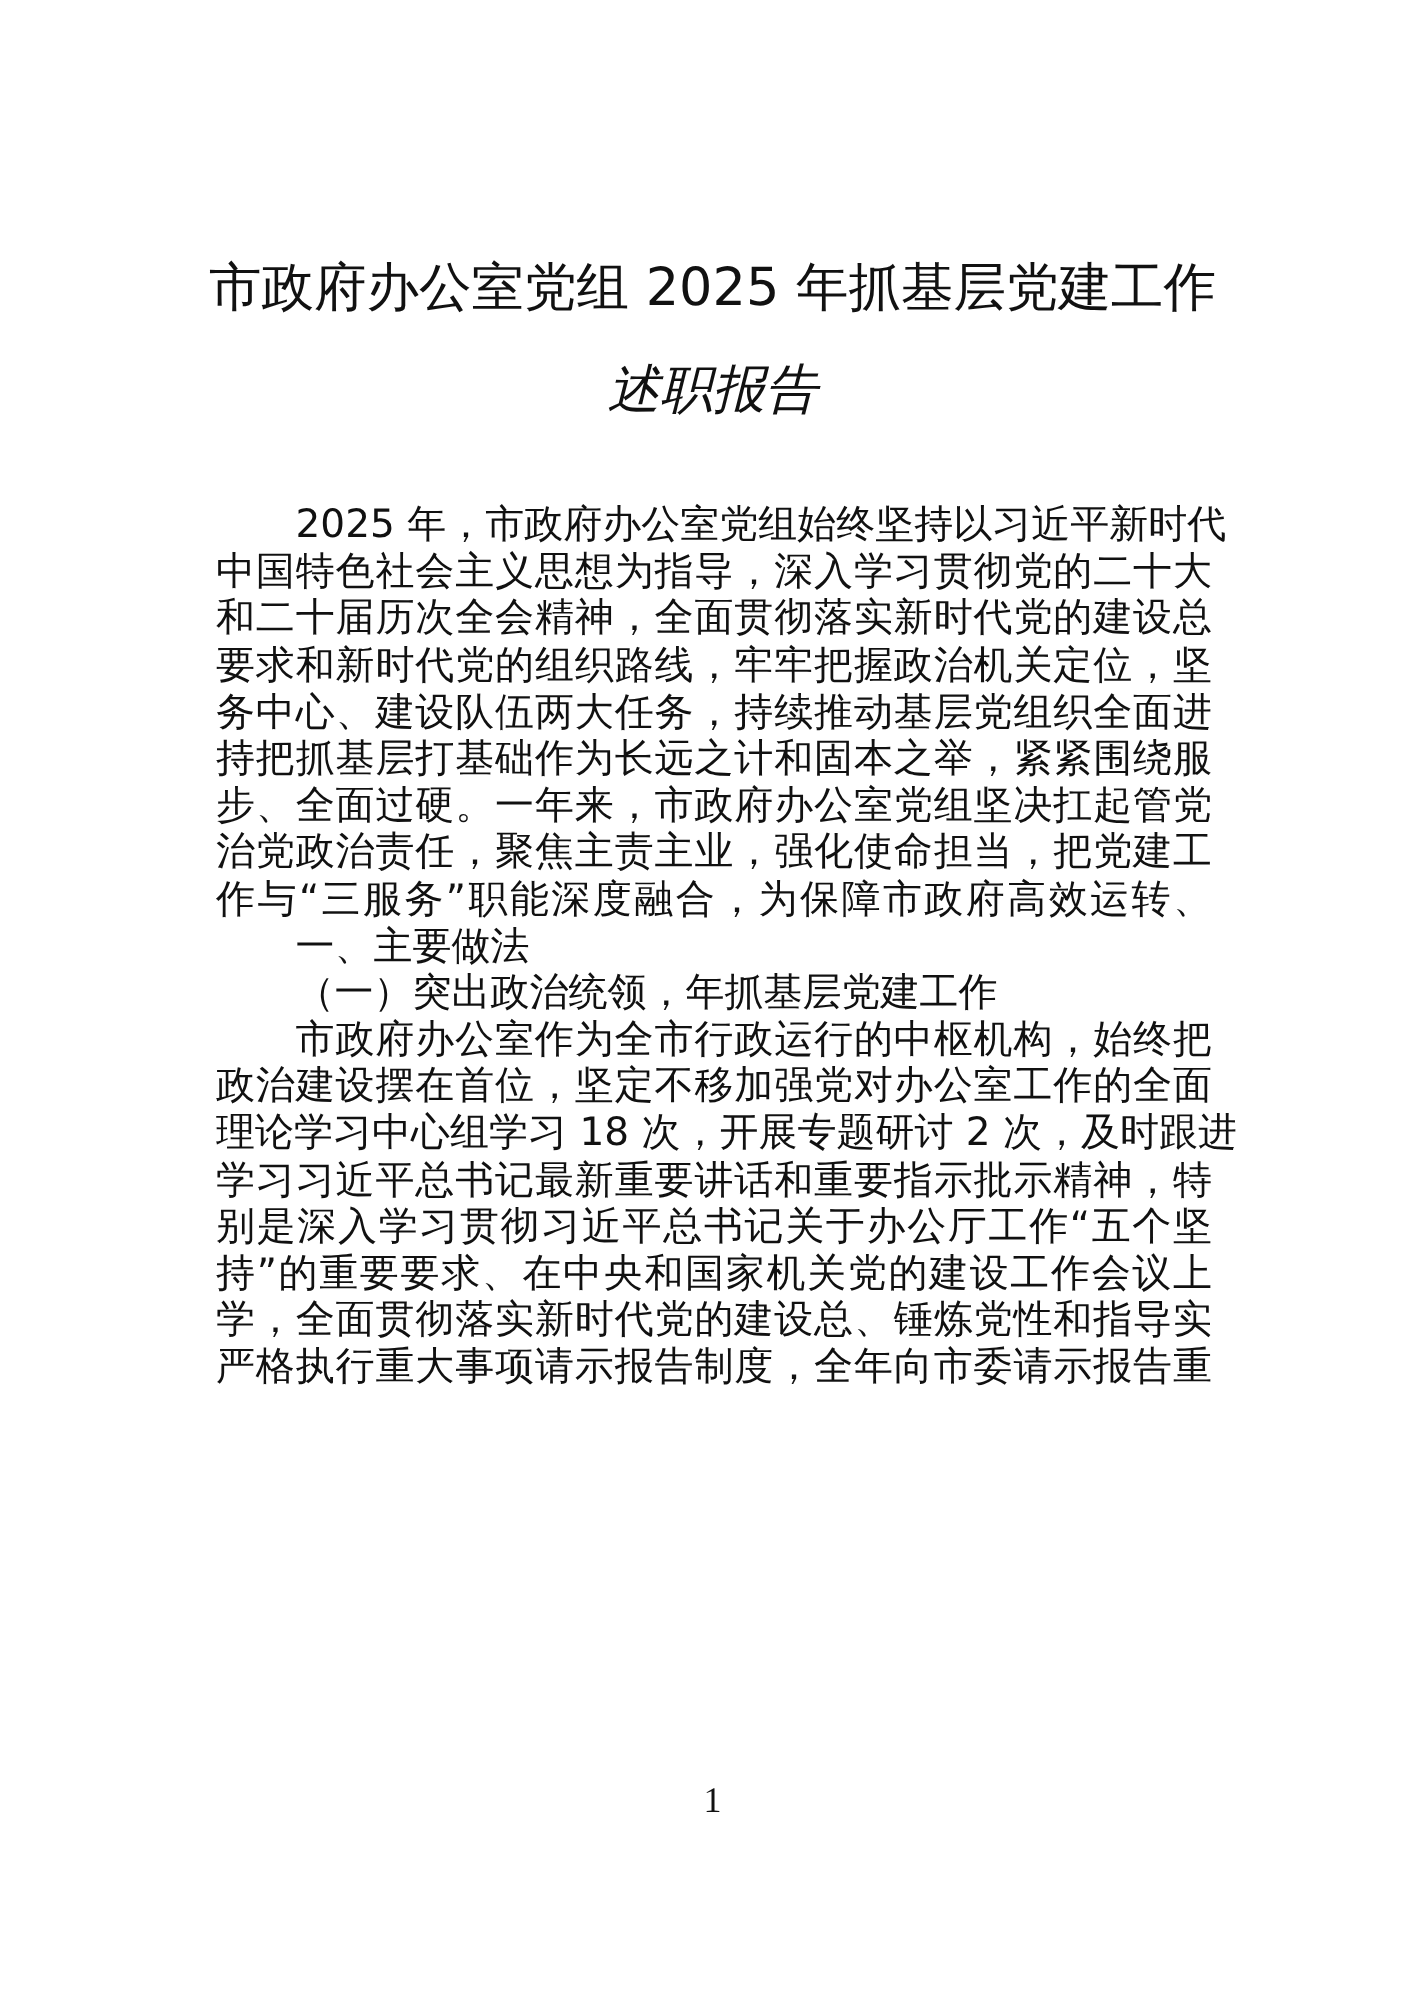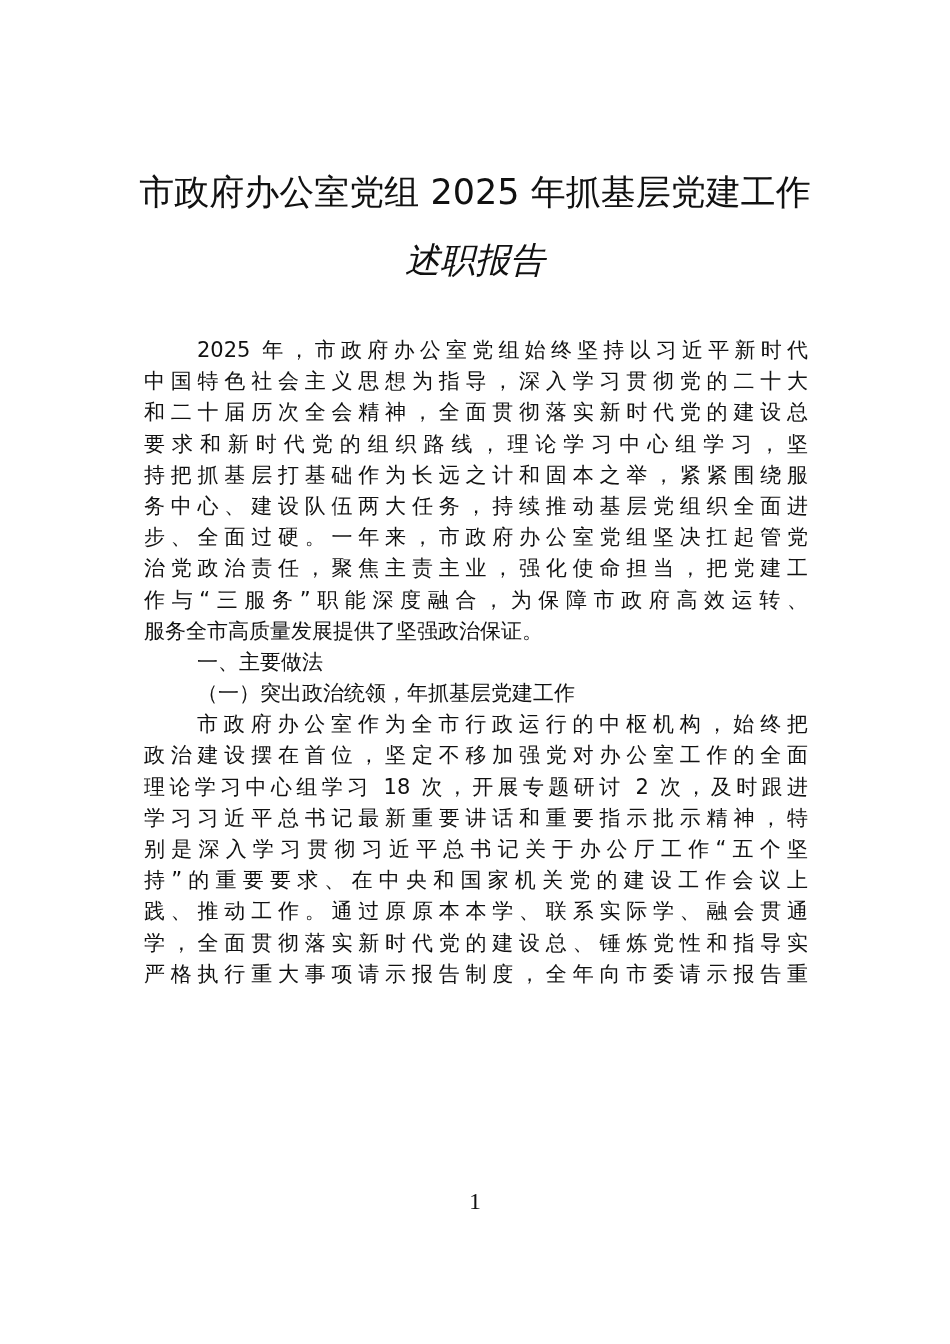--- a/index.html
+++ b/index.html
@@ -2,52 +2,50 @@
 <html><head>
   <meta charset="utf-8">
   <style>
     html, body { margin: 0; padding: 0; background: #ffffff; }
     body { width: 950px; height: 1344px; position: relative; overflow: hidden;
            font-family: "DejaVu Sans", "Liberation Sans", sans-serif; color: #111111; }
     .page { position: absolute; left: 0; top: 0; width: 950px; height: 1344px; background: #fff; }
     .title { position: absolute; left: 0; width: 950px; text-align: center;
              font-size: 35px; line-height: 40px; letter-spacing: 0px; white-space: nowrap; }
     .body { position: absolute; left: 144px; top: 335px; width: 664px; }
-    .line { height: 31.2px; line-height: 31.2px; font-size: 21px; white-space: nowrap;
+    .line { height: 31.2px; line-height: 31.2px; font-size: 26px; white-space: nowrap;
             text-align: justify; text-align-last: justify; }
     .line.last { text-align-last: left; }
     .line.indent { padding-left: 53px; }
     .footer { position: absolute; left: 0; width: 950px; top: 1188px; text-align: center;
               font-family: "Liberation Serif", "DejaVu Serif", serif; font-size: 24px; }
   </style>
 </head>
 <body>
 
 <div class="page">
   <div class="title" style="top:172px;">市政府办公室党组 2025 年抓基层党建工作</div>
   <div class="title" style="top:240px;font-style:italic;">述职报告</div>
 
   <div class="body" id="body">
       <div class="line indent">2025 年，市政府办公室党组始终坚持以习近平新时代</div>
       <div class="line">中国特色社会主义思想为指导，深入学习贯彻党的二十大</div>
       <div class="line">和二十届历次全会精神，全面贯彻落实新时代党的建设总</div>
-      <div class="line">要求和新时代党的组织路线，理论学习中心组学习，坚</div>
+      <div class="line">要求和新时代党的组织路线，牢牢把握政治机关定位，坚</div>
+      <div class="line">务中心、建设队伍两大任务，持续推动基层党组织全面进</div>
       <div class="line">持把抓基层打基础作为长远之计和固本之举，紧紧围绕服</div>
-      <div class="line">务中心、建设队伍两大任务，持续推动基层党组织全面进</div>
       <div class="line">步、全面过硬。一年来，市政府办公室党组坚决扛起管党</div>
       <div class="line">治党政治责任，聚焦主责主业，强化使命担当，把党建工</div>
       <div class="line">作与“三服务”职能深度融合，为保障市政府高效运转、</div>
-      <div class="line last">服务全市高质量发展提供了坚强政治保证。</div>
       <div class="line indent last">一、主要做法</div>
       <div class="line indent last">（一）突出政治统领，年抓基层党建工作</div>
       <div class="line indent">市政府办公室作为全市行政运行的中枢机构，始终把</div>
       <div class="line">政治建设摆在首位，坚定不移加强党对办公室工作的全面</div>
       <div class="line">理论学习中心组学习 18 次，开展专题研讨 2 次，及时跟进</div>
       <div class="line">学习习近平总书记最新重要讲话和重要指示批示精神，特</div>
       <div class="line">别是深入学习贯彻习近平总书记关于办公厅工作“五个坚</div>
       <div class="line">持”的重要要求、在中央和国家机关党的建设工作会议上</div>
-      <div class="line">践、推动工作。通过原原本本学、联系实际学、融会贯通</div>
       <div class="line">学，全面贯彻落实新时代党的建设总、锤炼党性和指导实</div>
       <div class="line">严格执行重大事项请示报告制度，全年向市委请示报告重</div>
     </div>
 
   <div class="footer">1</div>
 </div>
 
 </body></html>

